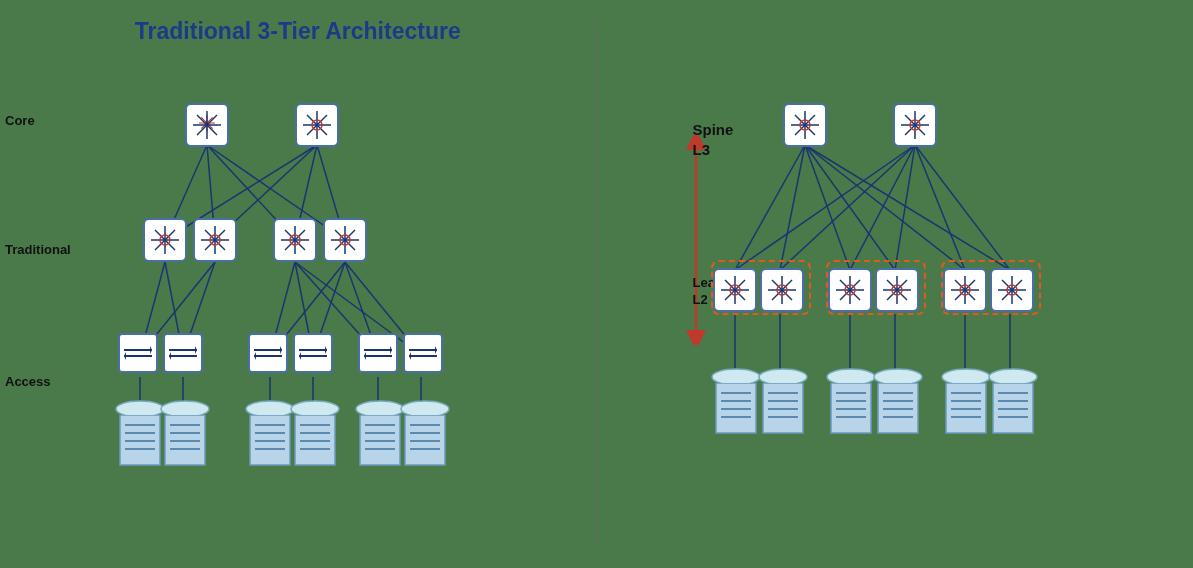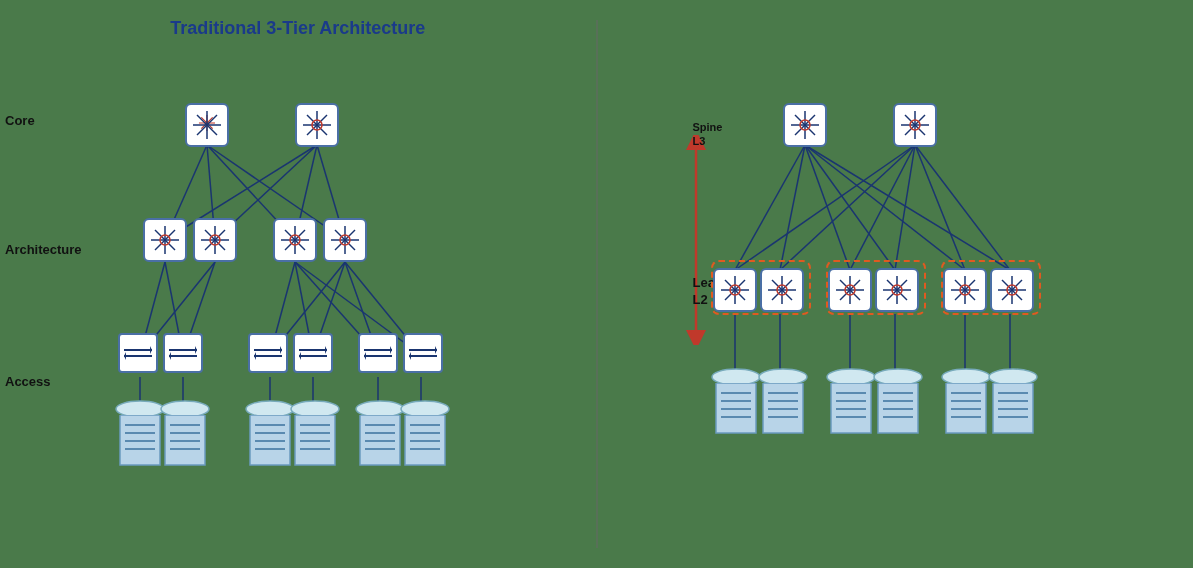--- a/index.html
+++ b/index.html
@@ -19,21 +19,21 @@
     }
 
     .left-panel, .right-panel {
       flex: 1;
       position: relative;
       padding: 10px 0;
     }
 
     .panel-title {
       text-align: center;
-      font-size: 18px;
+      font-size: 23px;
       font-weight: bold;
       color: #1a3a8a;
       margin-bottom: 10px;
       padding-top: 8px;
     }
 
     .divider {
       width: 2px;
       background: #666;
       margin: 20px 0;
@@ -139,21 +139,21 @@
 
       <line x1="140" y1="418" x2="140" y2="445" stroke="#1a3570" stroke-width="1.5"></line>
       <line x1="183" y1="418" x2="183" y2="445" stroke="#1a3570" stroke-width="1.5"></line>
       <line x1="270" y1="418" x2="270" y2="445" stroke="#1a3570" stroke-width="1.5"></line>
       <line x1="313" y1="418" x2="313" y2="445" stroke="#1a3570" stroke-width="1.5"></line>
       <line x1="378" y1="418" x2="378" y2="445" stroke="#1a3570" stroke-width="1.5"></line>
       <line x1="421" y1="418" x2="421" y2="445" stroke="#1a3570" stroke-width="1.5"></line>
     </svg>
 
     <div class="tier-label" style="top:113px;">Core</div>
-    <div class="tier-label" style="top:242px;">Architecture</div>
+    <div class="tier-label" style="top:242px;">Traditional</div>
     <div class="tier-label" style="top:374px;">Access</div>
 
     <div class="device" style="left:185px;top:103px;">
       <svg viewBox="0 0 32 32">
           <text x="16" y="22" text-anchor="middle" font-size="22" fill="#c0392b">✳</text>
           <line x1="16" y1="2" x2="16" y2="30" stroke="#1a3570" stroke-width="1.5"></line>
           <line x1="2" y1="16" x2="30" y2="16" stroke="#1a3570" stroke-width="1.5"></line>
           <line x1="6" y1="6" x2="26" y2="26" stroke="#1a3570" stroke-width="1.5"></line>
           <line x1="26" y1="6" x2="6" y2="26" stroke="#1a3570" stroke-width="1.5"></line>
         </svg>
@@ -386,21 +386,21 @@
             <polygon points="0,0 8,4 0,8" fill="#c0392b"></polygon>
           </marker>
           <marker id="arr2" markerWidth="8" markerHeight="8" refX="4" refY="4" orient="auto-start-reverse">
             <polygon points="0,0 8,4 0,8" fill="#c0392b"></polygon>
           </marker>
         </defs>
         <line x1="10" y1="5" x2="10" y2="205" stroke="#c0392b" stroke-width="2.5" marker-start="url(#arr2)" marker-end="url(#arr1)"></line>
       </svg>
     </div>
 
-    <div style="position:absolute;left:95px;top:120px;font-size:11px;font-weight:bold;color:#111;line-height:1.3;">Spine<br>L3</div>
+    <div style="position:absolute;left:95px;top:120px;font-size:15px;font-weight:bold;color:#111;line-height:1.3;">Spine<br>L3</div>
     <div style="position:absolute;left:95px;top:275px;font-size:13px;font-weight:bold;color:#111;line-height:1.3;">Leaf<br>L2</div>
 
     <div class="device" style="left:185px;top:103px;">
       <svg viewBox="0 0 32 32">
           <line x1="16" y1="2" x2="16" y2="30" stroke="#1a3570" stroke-width="1.5"></line>
           <line x1="2" y1="16" x2="30" y2="16" stroke="#1a3570" stroke-width="1.5"></line>
           <line x1="6" y1="6" x2="26" y2="26" stroke="#1a3570" stroke-width="1.5"></line>
           <line x1="26" y1="6" x2="6" y2="26" stroke="#1a3570" stroke-width="1.5"></line>
           <circle cx="16" cy="16" r="5" fill="none" stroke="#c0392b" stroke-width="1.5"></circle>
         </svg>

